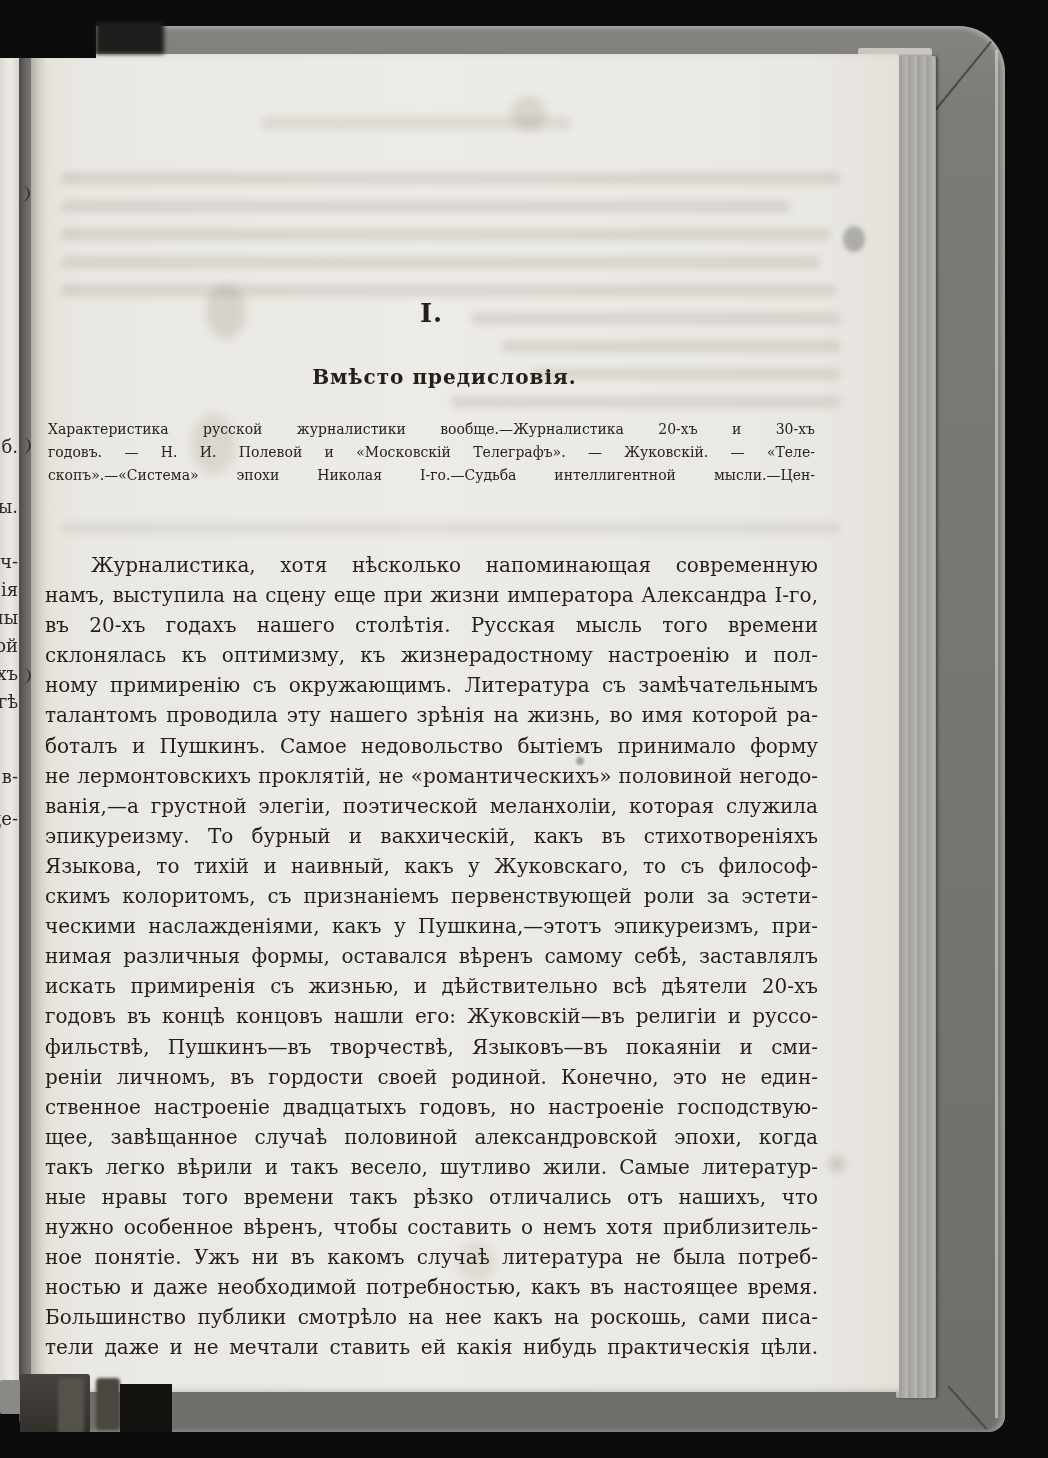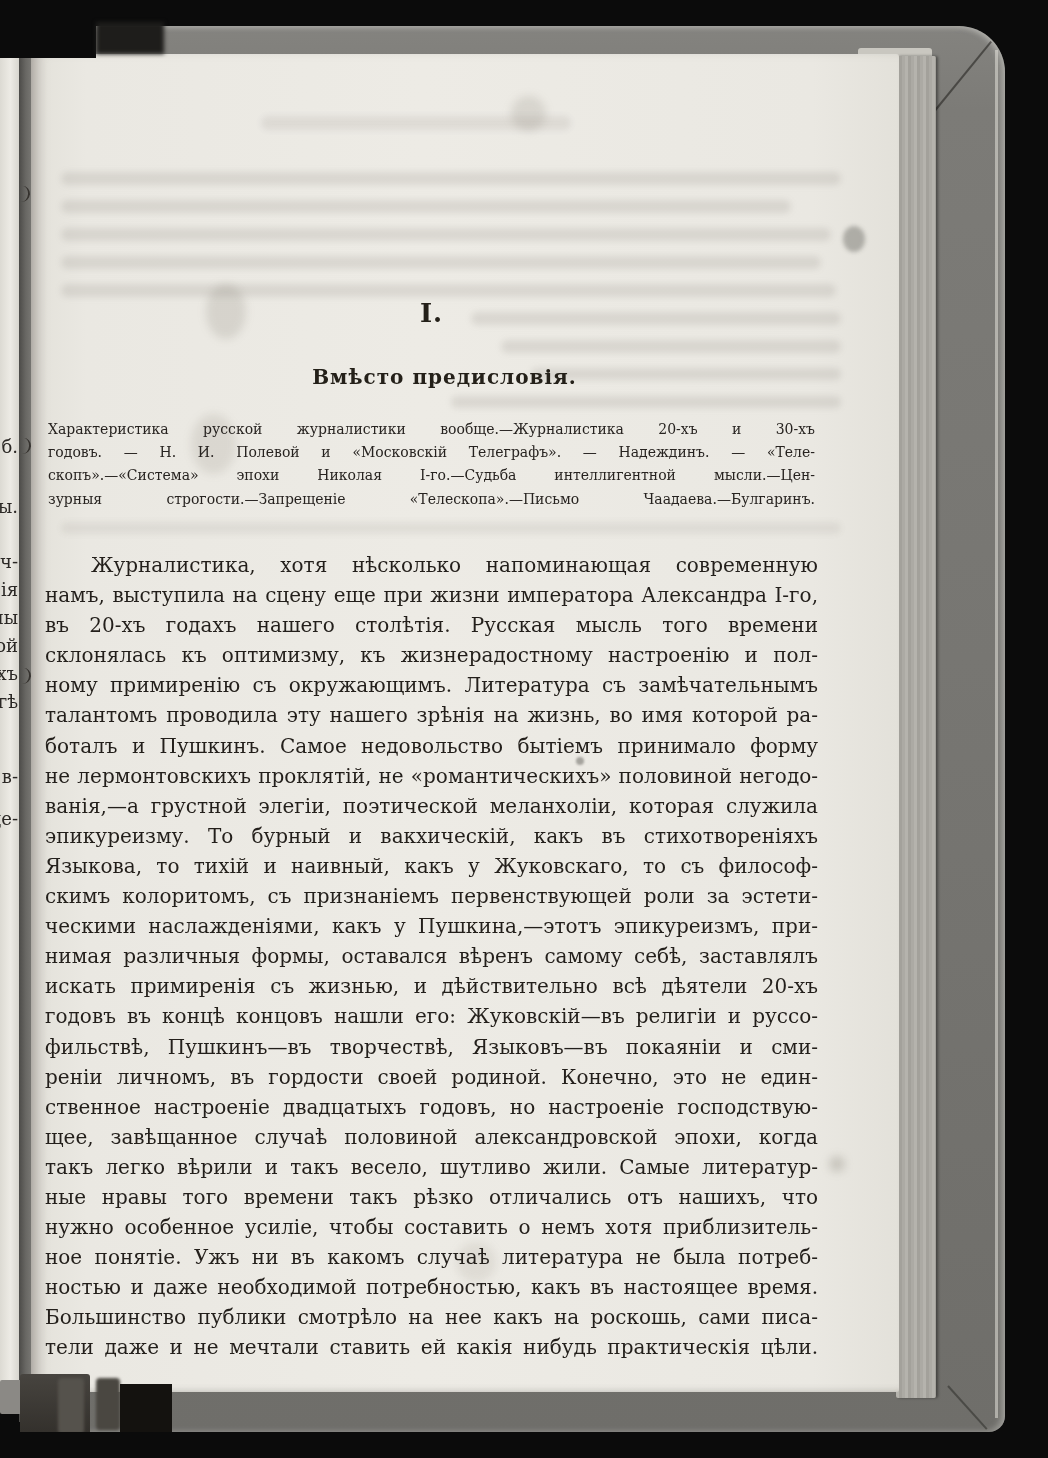--- a/index.html
+++ b/index.html
@@ -119,23 +119,22 @@
     <div class="stain" style="left:425px;top:1188px;width:40px;height:40px;background:rgba(130,122,105,.13);"></div>
     <div class="stain" style="left:545px;top:703px;width:8px;height:8px;background:rgba(60,58,52,.4);filter:blur(1px);"></div>
     <div class="stain" style="left:798px;top:1102px;width:16px;height:16px;background:rgba(90,85,75,.22);"></div>
 
     <div class="content">
       <div class="chapter-numeral">I.</div>
       <h1 class="title">Вмѣсто предисловія.</h1>
       <div class="summary">
 
       <div class="line">Характеристика русской журналистики вообще.—Журналистика 20-хъ и 30-хъ</div>
-          <div class="line">годовъ. — Н. И. Полевой и «Московскій Телеграфъ». — Надеждинъ. — «Теле-</div>
+          <div class="line">годовъ. — Н. И. Полевой и «Московскій Телеграфъ». — Жуковскій. — «Теле-</div>
           <div class="line">скопъ».—«Система» эпохи Николая I-го.—Судьба интеллигентной мысли.—Цен-</div>
-          <div class="line">зурныя строгости.—Запрещеніе «Телескопа».—Письмо Чаадаева.—Булгаринъ.</div>
         </div>
       <div class="bodytext">
 
       <div class="line">Журналистика, хотя нѣсколько напоминающая современную</div>
           <div class="line">намъ, выступила на сцену еще при жизни императора Александра I-го,</div>
           <div class="line">въ 20-хъ годахъ нашего столѣтія. Русская мысль того времени</div>
           <div class="line">склонялась къ оптимизму, къ жизнерадостному настроенію и пол-</div>
           <div class="line">ному примиренію съ окружающимъ. Литература съ замѣчательнымъ</div>
           <div class="line">талантомъ проводила эту нашего зрѣнія на жизнь, во имя которой ра-</div>
           <div class="line">боталъ и Пушкинъ. Самое недовольство бытіемъ принимало форму</div>
@@ -147,21 +146,21 @@
           <div class="line">ческими наслажденіями, какъ у Пушкина,—этотъ эпикуреизмъ, при-</div>
           <div class="line">нимая различныя формы, оставался вѣренъ самому себѣ, заставлялъ</div>
           <div class="line">искать примиренія съ жизнью, и дѣйствительно всѣ дѣятели 20-хъ</div>
           <div class="line">годовъ въ концѣ концовъ нашли его: Жуковскій—въ религіи и руссо-</div>
           <div class="line">фильствѣ, Пушкинъ—въ творчествѣ, Языковъ—въ покаяніи и сми-</div>
           <div class="line">реніи личномъ, въ гордости своей родиной. Конечно, это не един-</div>
           <div class="line">ственное настроеніе двадцатыхъ годовъ, но настроеніе господствую-</div>
           <div class="line">щее, завѣщанное случаѣ половиной александровской эпохи, когда</div>
           <div class="line">такъ легко вѣрили и такъ весело, шутливо жили. Самые литератур-</div>
           <div class="line">ные нравы того времени такъ рѣзко отличались отъ нашихъ, что</div>
-          <div class="line">нужно особенное усиліе, чтобы составить о немъ хотя приблизитель-</div>
+          <div class="line">нужно особенное вѣренъ, чтобы составить о немъ хотя приблизитель-</div>
           <div class="line">ное понятіе. Ужъ ни въ какомъ случаѣ литература не была потреб-</div>
           <div class="line">ностью и даже необходимой потребностью, какъ въ настоящее время.</div>
           <div class="line">Большинство публики смотрѣло на нее какъ на роскошь, сами писа-</div>
           <div class="line">тели даже и не мечтали ставить ей какія нибудь практическія цѣли.</div>
         </div>
     </div>
   </div>
 
   <div class="tl-black"></div>
   <div class="tl-shadow"></div>

